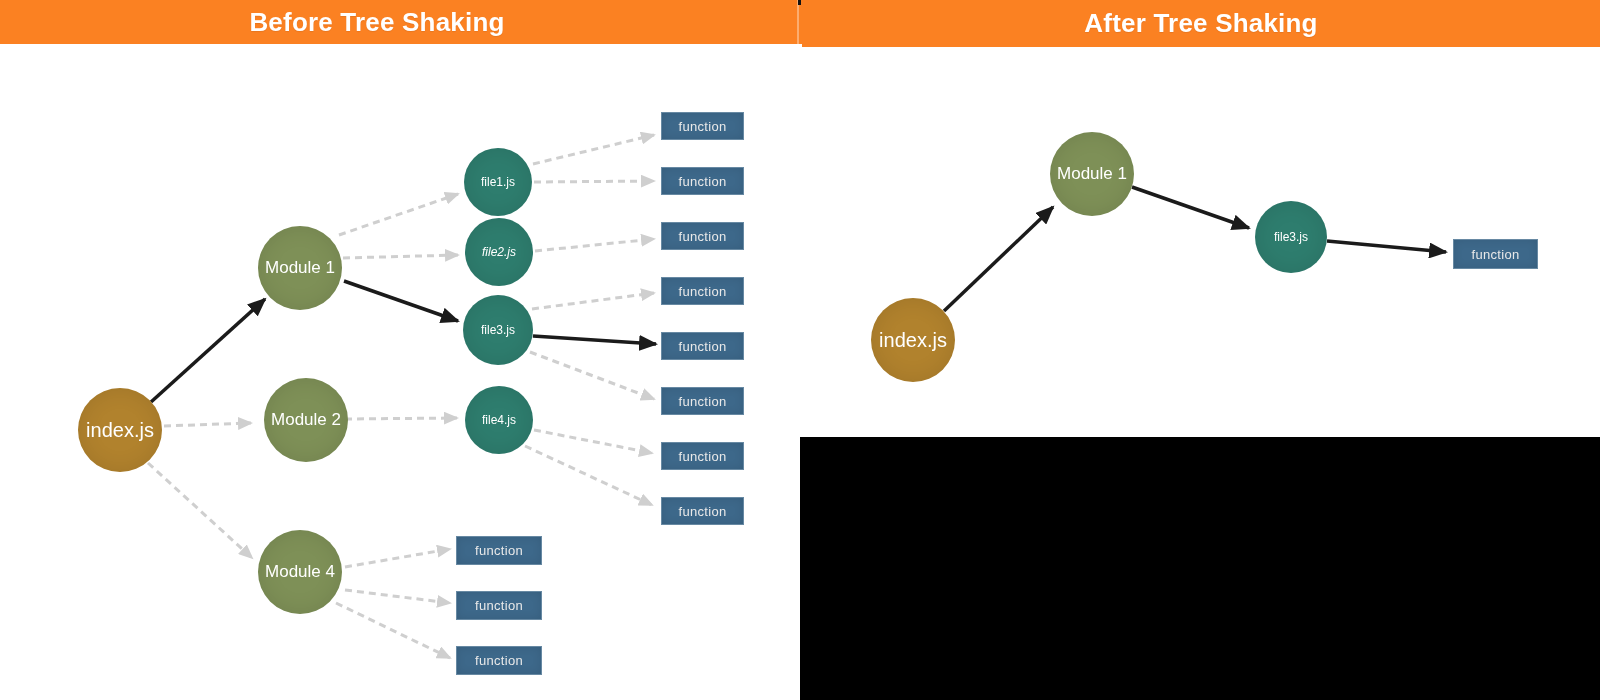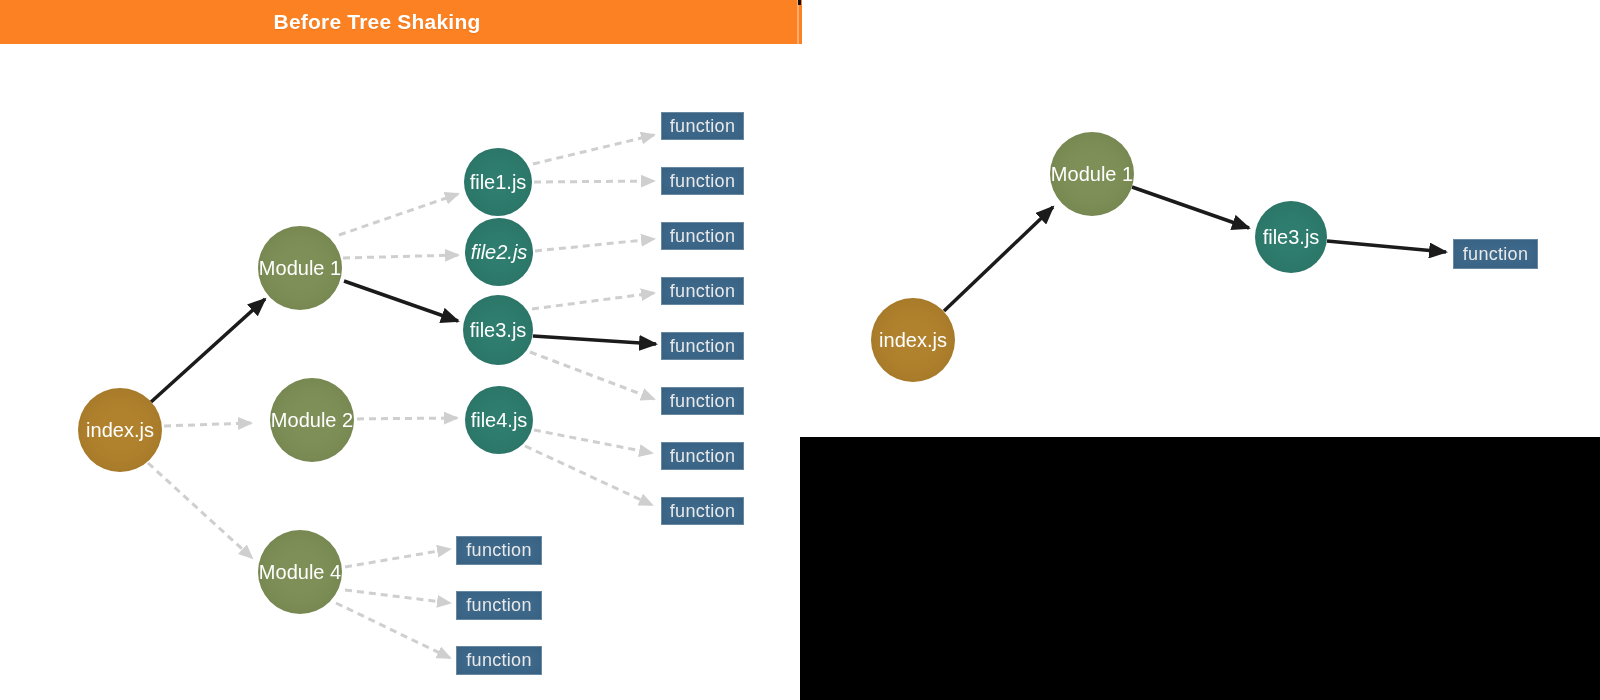--- a/index.html
+++ b/index.html
@@ -8,53 +8,56 @@
     background:#ffffff;
     font-family:"Liberation Sans", sans-serif;
   }
   #stage{position:absolute;left:0;top:0;width:1600px;height:700px;}
 
   
   .hdr{position:absolute;top:0;display:flex;align-items:center;justify-content:center;}
   #hdr-left{left:0;width:802px;height:44px;background:var(--header-bg);}
   #hdr-right{left:802px;width:798px;height:47px;background:var(--header-bg);}
   .hdr-title{
-    color:#ffffff;font-weight:bold;font-size:21px;letter-spacing:0.2px;
+    color:#ffffff;font-weight:bold;font-size:26px;letter-spacing:0.2px;
     text-shadow:0 1px 1px rgba(0,0,0,0.08);
   }
   #hdr-left .hdr-title{position:relative;left:-24px;}
   #seam-tick{position:absolute;left:798px;top:0;width:3px;height:5px;background:#111;}
   #seam-line{position:absolute;left:797px;top:0;width:2px;height:44px;background:rgba(255,255,255,0.35);}
 
   
   #black-region{position:absolute;left:800px;top:437px;width:800px;height:263px;background:var(--black-region);}
 
   
   #edges-svg{position:absolute;left:0;top:0;width:1600px;height:700px;pointer-events:none;}
   .edge.solid{stroke:var(--solid-arrow);stroke-width:3.5;}
   .edge.dashed{stroke:var(--dashed-arrow);stroke-width:3;stroke-dasharray:7 5;}
 
   
   .node{position:absolute;display:flex;align-items:center;justify-content:center;
         color:#ffffff;text-align:center;box-sizing:border-box;}
   .node.circle{border-radius:50%;box-shadow:inset 0 0 22px rgba(0,0,0,0.10);}
   .node.entry{background:var(--entry-color);font-size:20px;}
-  .node.module{background:var(--module-color);font-size:20px;}
-  .node.file{background:var(--file-color);font-size:20px;}
-  .node.fn{background:var(--function-box-color);color:#E9E9E9;font-size:18px;
+  .node.module{background:var(--module-color);font-size:17px;}
+  .node.file{background:var(--file-color);font-size:12px;}
+  .node.fn{background:var(--function-box-color);color:#E9E9E9;font-size:13px;
            letter-spacing:0.3px;border:1px solid rgba(255,255,255,0.22);
            box-shadow:inset 0 0 10px rgba(0,0,0,0.10);}
 </style>
 </head>
 <body>
 
 <div id="stage">
 
   <div class="hdr" id="hdr-left">
     <div class="hdr-title">Before Tree Shaking</div>
+  </div>
+  <div class="hdr" id="hdr-right">
+    <div class="hdr-title">After Tree Shaking</div>
   </div>
   <div id="seam-line"></div>
   <div id="seam-tick"></div>
 
   <div id="black-region"></div>
 
   <svg id="edges-svg" viewBox="0 0 1600 700">
     <defs>
       <marker id="ah-black" markerUnits="userSpaceOnUse" markerWidth="20" markerHeight="16" refX="17" refY="8" orient="auto">
         <path d="M0,0 L19,8 L0,16 z" fill="#1B1B1B"></path>
@@ -86,21 +89,21 @@
       <line x1="1327" y1="241" x2="1446" y2="252" class="edge solid" marker-end="url(#ah-black)"></line>
     </svg>
 
   <div id="nodes-layer">
       <div class="node entry circle" style="left: 78px; top: 388px; width: 84px; height: 84px;">
         <span>index.js</span>
       </div>
       <div class="node module circle" style="left: 258px; top: 226px; width: 84px; height: 84px;">
         <span>Module 1</span>
       </div>
-      <div class="node module circle" style="left: 270px; top: 378px; width: 84px; height: 84px;">
+      <div class="node module circle" style="left: 264px; top: 378px; width: 84px; height: 84px;">
         <span>Module 2</span>
       </div>
       <div class="node module circle" style="left: 258px; top: 530px; width: 84px; height: 84px;">
         <span>Module 4</span>
       </div>
       <div class="node file circle" style="left: 464px; top: 148px; width: 68px; height: 68px;">
         <span>file1.js</span>
       </div>
       <div class="node file circle" style="left: 465px; top: 218px; width: 68px; height: 68px; font-style: italic;">
         <span>file2.js</span>

